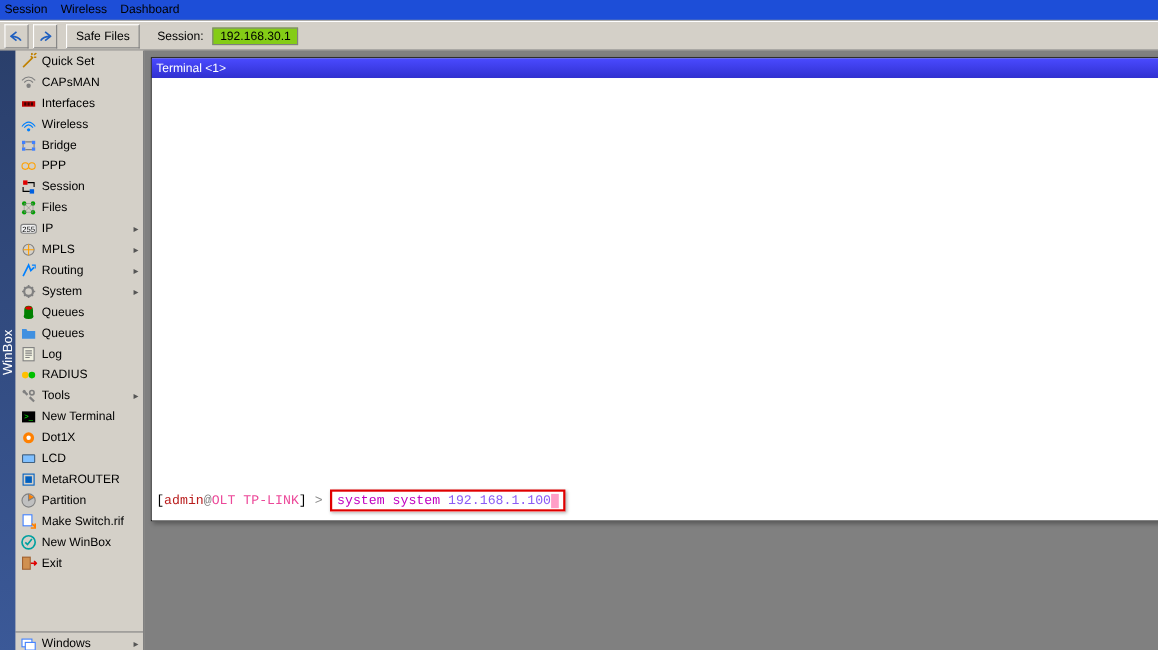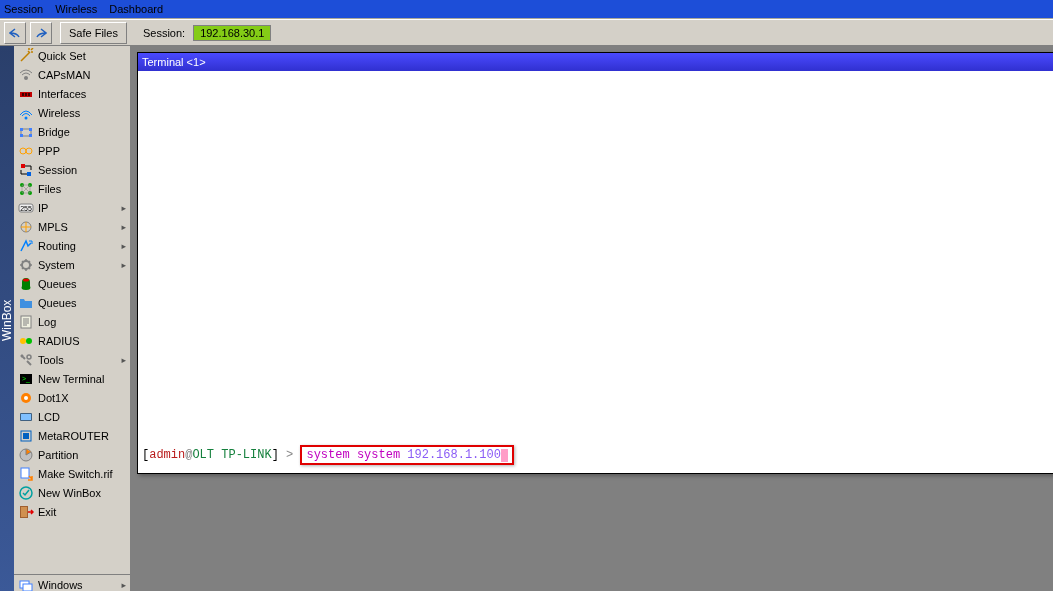--- a/index.html
+++ b/index.html
@@ -22,21 +22,21 @@
 .bottomwin{border-top:1px solid #808080}
 .content{flex:1;background:#808080;position:relative;padding:4px}
 .termwin{position:absolute;left:6px;top:6px;width:1016px;height:420px;border:1px solid #000;background:#fff;display:flex;flex-direction:column;box-shadow:2px 2px 4px rgba(0,0,0,.3)}
 .titlebar{height:18px;background:#3b3bff;background:linear-gradient(#4a4aff,#3030d0);color:#fff;display:flex;align-items:center;padding:0 4px;font-size:11px}
 .titlebar .ttl{flex:1}
 .termbody{flex:1;background:#fff;position:relative;font-family:"Courier New",monospace;font-size:12px}
 .prompt-line{position:absolute;left:4px;bottom:8px}
 .prompt-line .br{color:#000}
 .prompt-line .user{color:#b91c1c}
 .prompt-line .at{color:#808080}
-.prompt-line .host{color:#15803d}
+.prompt-line .host{color:#ec4899}
 .prompt-line .gt{color:#888}
 .cmdbox{border:2px solid #e00000;padding:1px 4px;display:inline-block;box-shadow:1px 1px 3px rgba(0,0,0,.3)}
 .kw{color:#c000c0}
 .arg{color:#8b5cf6}
 .cursor{background:#ff9ec7;display:inline-block;width:7px;height:13px;vertical-align:text-bottom}
 </style>
 </head>
 <body>
 
 <div class="menubar">

